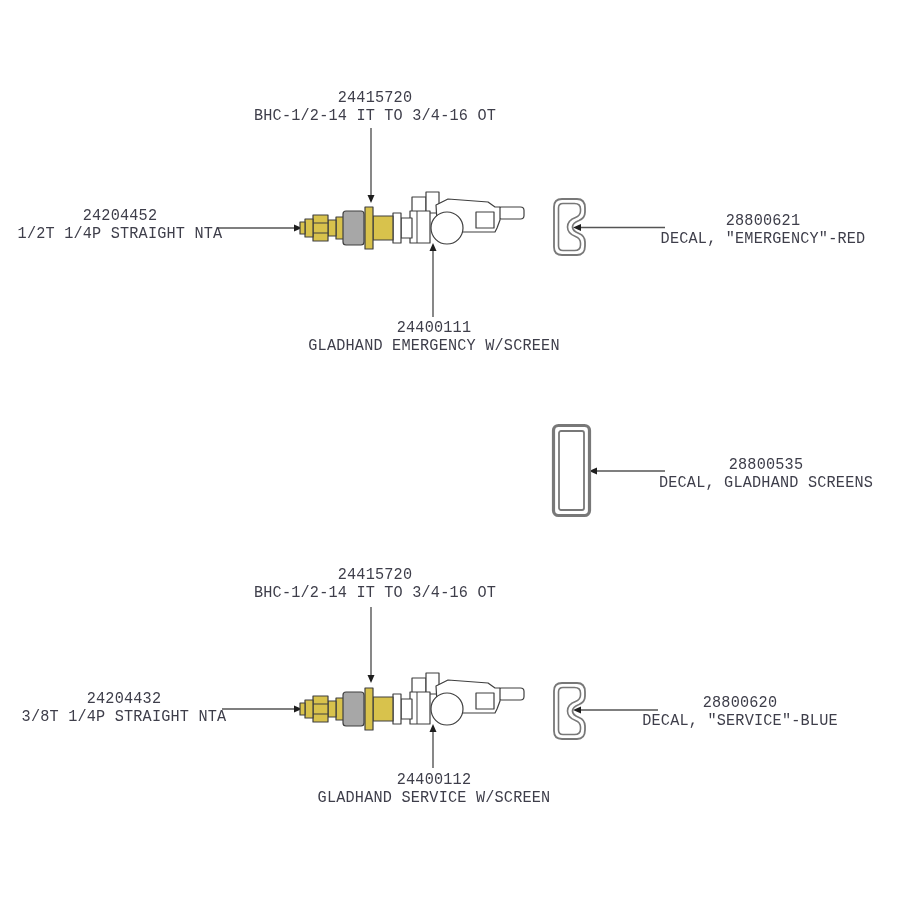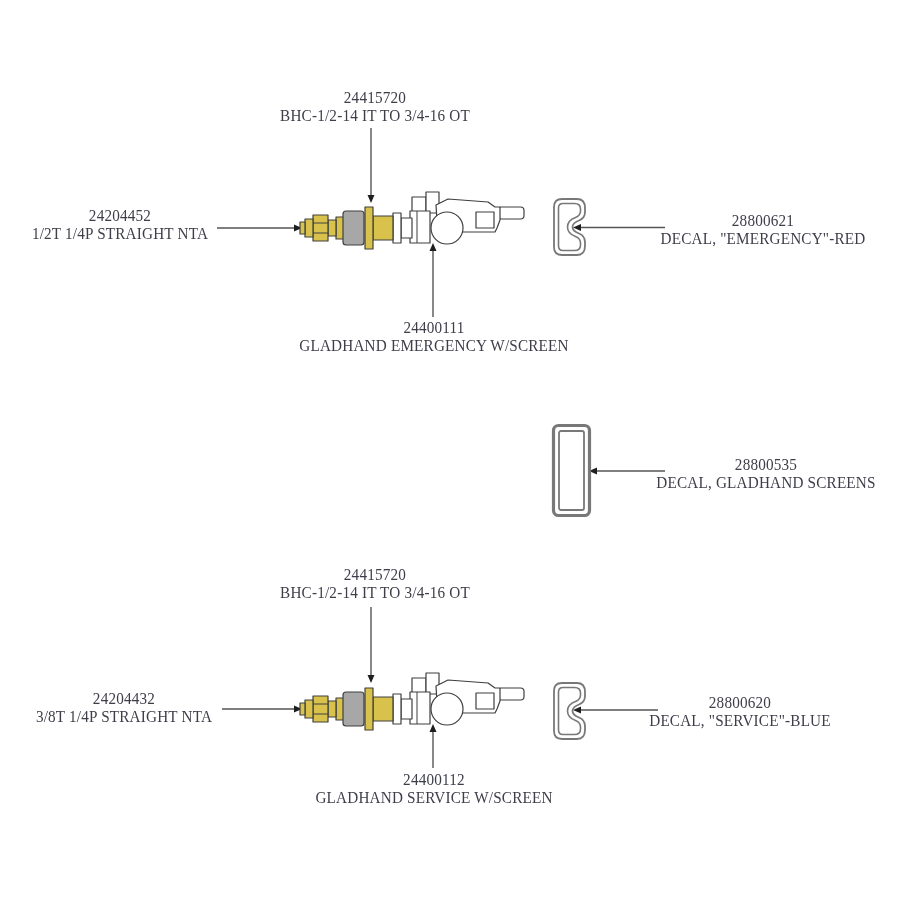--- a/index.html
+++ b/index.html
@@ -3,21 +3,21 @@
 <meta charset="utf-8">
 <style>
   :root{
     --bg:#ffffff; --text:#3e3e4a; --line:#3f3f3f; --leader:#555555;
     --arrowhead:#1e1e1e; --brass:#d8c24c; --collar-gray:#a7a7a7; --decal-outline:#787878;
   }
   html,body{margin:0;padding:0;}
   body{background:var(--bg);}
   .screen{
     position:relative; width:900px; height:900px; background:var(--bg);
-    overflow:hidden; font-family:Liberation Serif, serif;
+    overflow:hidden; font-family:Liberation Mono, monospace;
   }
   .diagram-svg{position:absolute; left:0; top:0;}
   .callout{
     position:absolute; transform:translateX(-50%) scaleX(0.95);
     text-align:center; white-space:nowrap;
     font-size:16px; line-height:18px; letter-spacing:0.2px;
     color:var(--text);
   }
   .callout .pn{}
   .callout .desc{}

